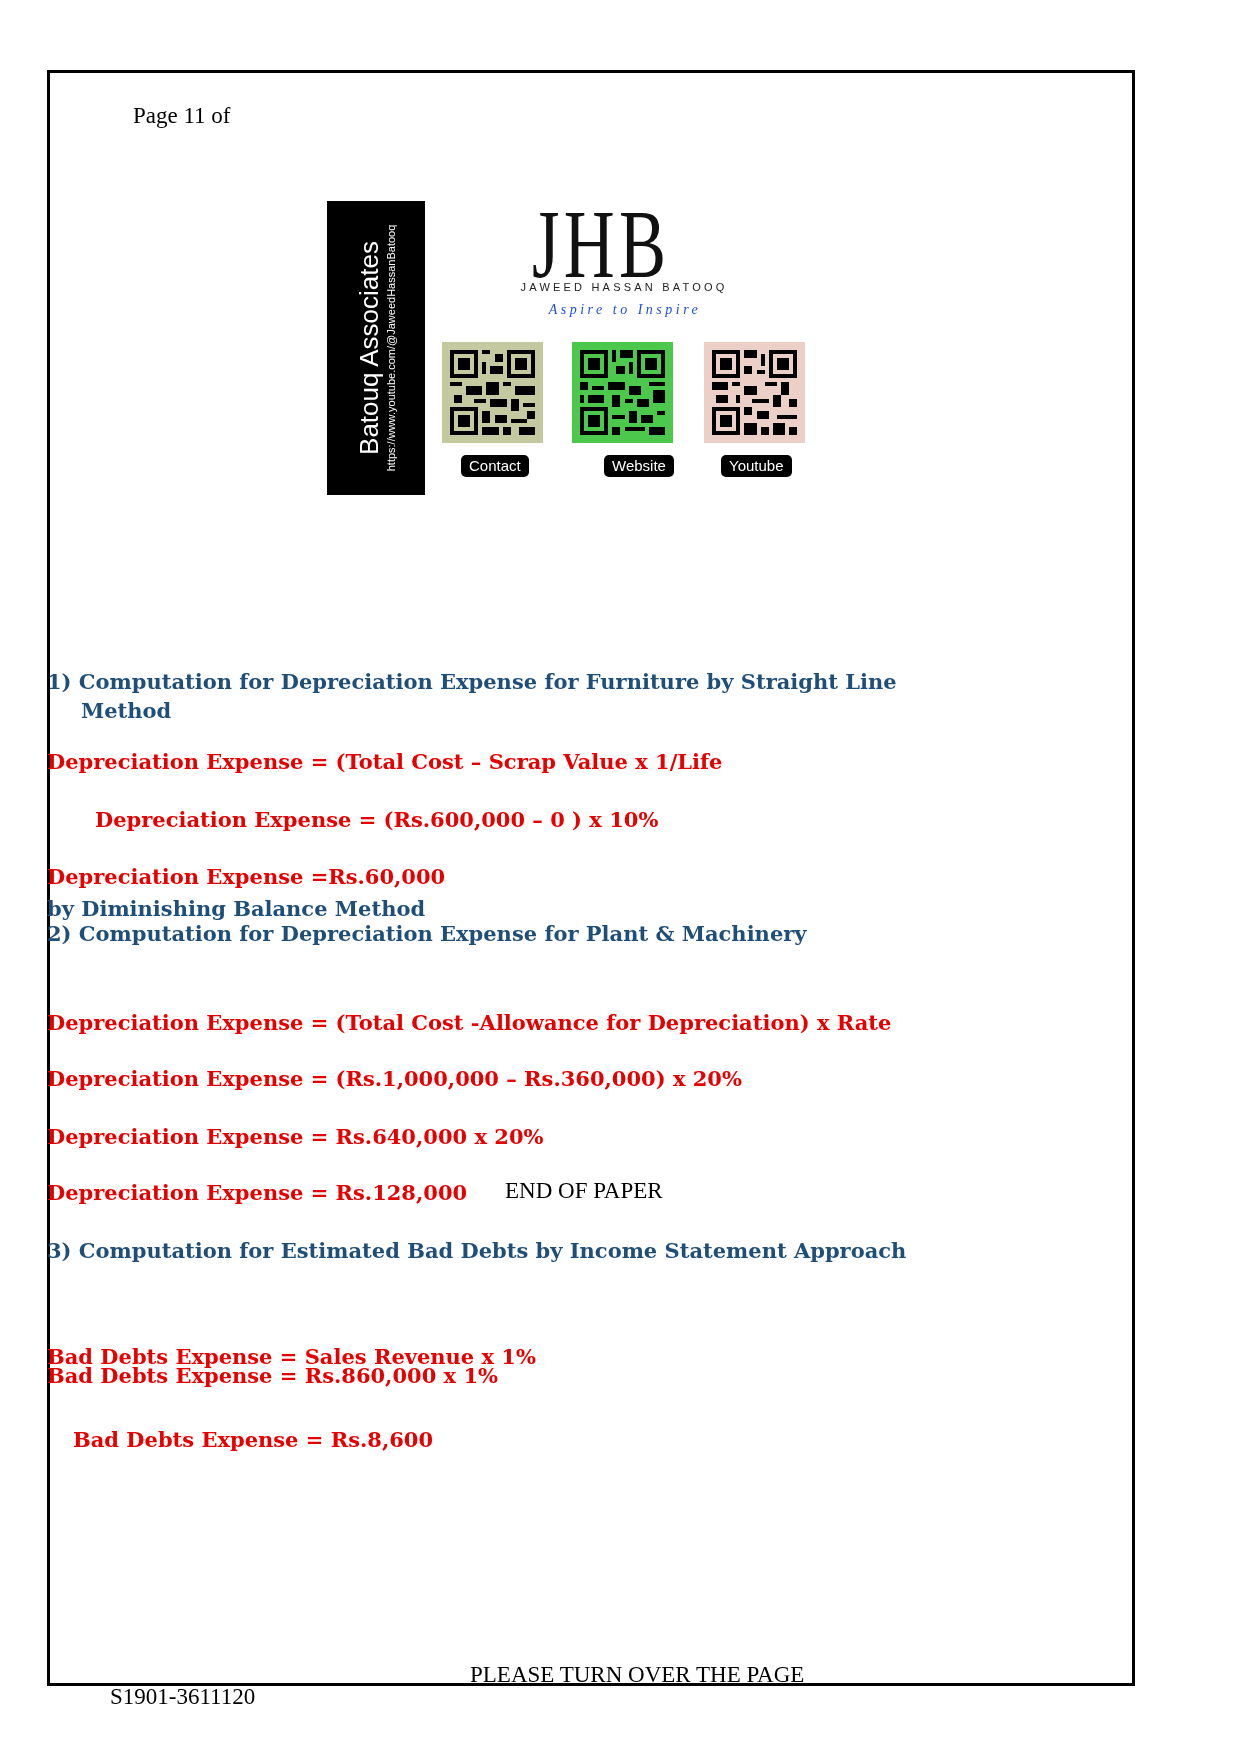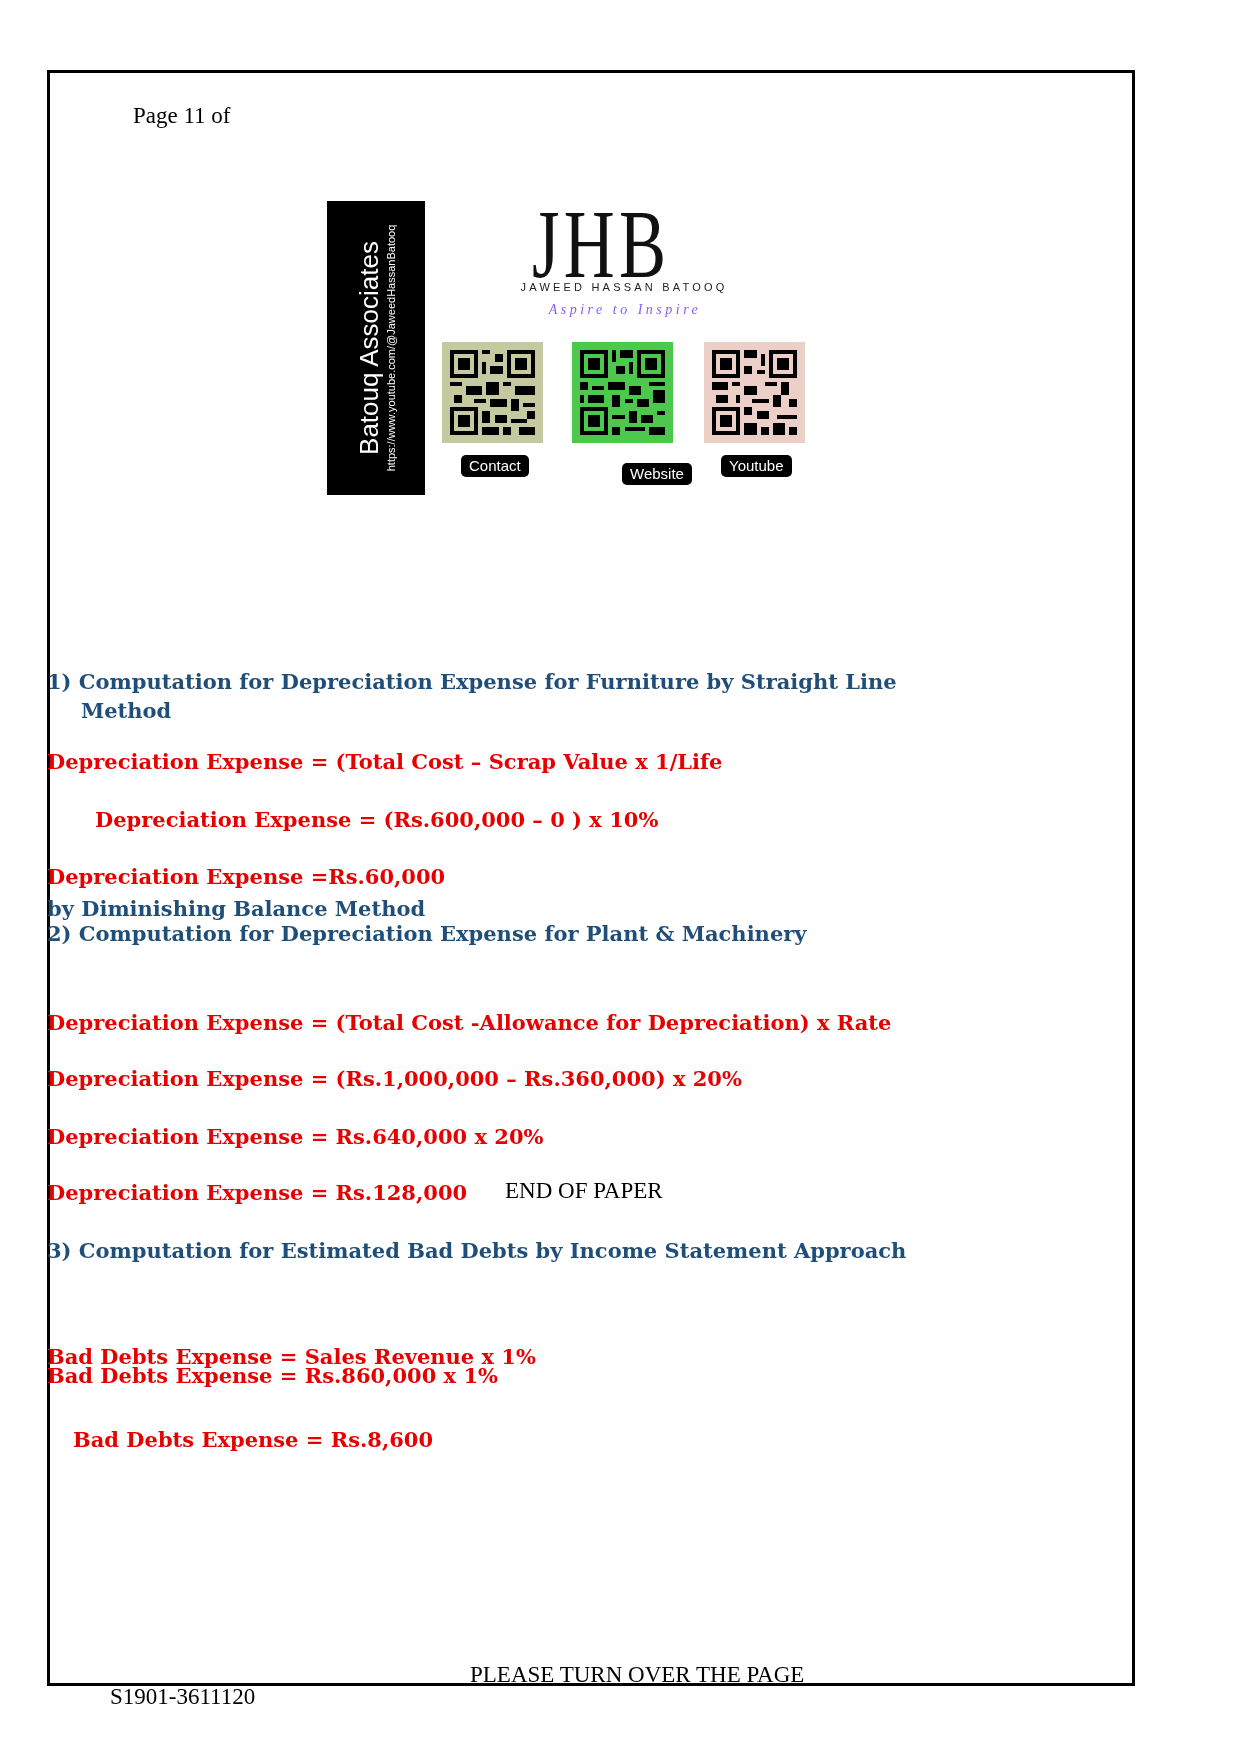--- a/index.html
+++ b/index.html
@@ -10,21 +10,21 @@
   .footer-code { left: 110px; top: 1684px; font-size: 23px; color: #000; }
   .pto { left: 470px; top: 1662px; font-size: 23px; color: #000; }
 
   
   .black-card { left: 327px; top: 201px; width: 98px; height: 294px; background: #000; }
   .black-card .vtext { position: absolute; left: 50%; top: 50%; transform: translate(-50%, -50%) rotate(-90deg); white-space: nowrap; text-align: center; color: #fff; font-family: "Liberation Sans", sans-serif; }
   .black-card .brand { font-size: 26px; line-height: 30px; }
   .black-card .url { font-size: 11px; line-height: 14px; }
   .jhb { left: 532px; top: 196px; width: 190px; height: 96px; font-family: "Liberation Serif", serif; font-size: 98px; line-height: 96px; color: #111; letter-spacing: 6px; text-align: center; transform: scaleX(0.72); transform-origin: left top; }
   .jhb-name { left: 513px; top: 240px; width: 222px; text-align: center; font-family: "Liberation Sans", sans-serif; font-size: 11px; letter-spacing: 3.2px; color: #222; background: transparent; margin-top: 41px; }
-  .tagline { left: 540px; top: 302px; width: 170px; text-align: center; font-family: "Liberation Serif", serif; font-style: italic; font-size: 14px; letter-spacing: 3.5px; color: #8b5cf6; }
+  .tagline { left: 540px; top: 302px; width: 170px; text-align: center; font-family: "Liberation Serif", serif; font-style: italic; font-size: 14px; letter-spacing: 3.5px; color: #1d4ed8; }
   .qr { width: 101px; height: 101px; top: 342px; }
   .qr svg { display: block; width: 100%; height: 100%; }
   .pill { top: 455px; height: 22px; line-height: 22px; background: #000; color: #fff; border-radius: 5px; font-family: "Liberation Sans", sans-serif; font-size: 15px; text-align: center; padding: 0 8px; }
 
   
   .h-blue { color: #1f4e79; font-family: "DejaVu Serif", serif; font-weight: bold; font-size: 21px; }
   .r-red { color: #e60000; font-family: "DejaVu Serif", serif; font-weight: bold; font-size: 21px; }
   .center-line { left: 47px; width: 1088px; text-align: left; }
   .end-paper { font-family: "Liberation Serif", serif; font-size: 23px; color: #000; }
 </style>
@@ -141,21 +141,21 @@
         <rect x="18" y="18" width="5" height="1"></rect>
         <rect x="10" y="20" width="3" height="3"></rect>
         <rect x="14" y="21" width="2" height="2"></rect>
         <rect x="17" y="20" width="3" height="3"></rect>
         <rect x="21" y="21" width="2" height="2"></rect>
     </g>
   </svg>
 </div>
 
 <div class="abs pill" style="left:461px;">Contact</div>
-<div class="abs pill" style="left:622px;margin-top:8px;">Website</div>
+<div class="abs pill" style="left:604px;">Website</div>
 <div class="abs pill" style="left:721px;">Youtube</div>
 
 <div class="abs center-line h-blue" style="top:669px;">1)  Computation for Depreciation Expense for Furniture by Straight Line</div>
 <div class="abs center-line h-blue" style="top:698px;margin-left:34px;">Method</div>
 <div class="abs center-line r-red" style="top:749px;">Depreciation Expense = (Total Cost – Scrap Value x 1/Life</div>
 <div class="abs center-line r-red" style="top:807px;padding-left:48px;">Depreciation Expense = (Rs.600,000 – 0 ) x 10%</div>
 <div class="abs center-line r-red" style="top:864px;">Depreciation Expense =Rs.60,000</div>
 
 <div class="abs center-line h-blue" style="top:921px;">2)  Computation for Depreciation Expense for Plant &amp; Machinery</div>
 <div class="abs center-line h-blue" style="top:896px;">by Diminishing Balance Method</div>

